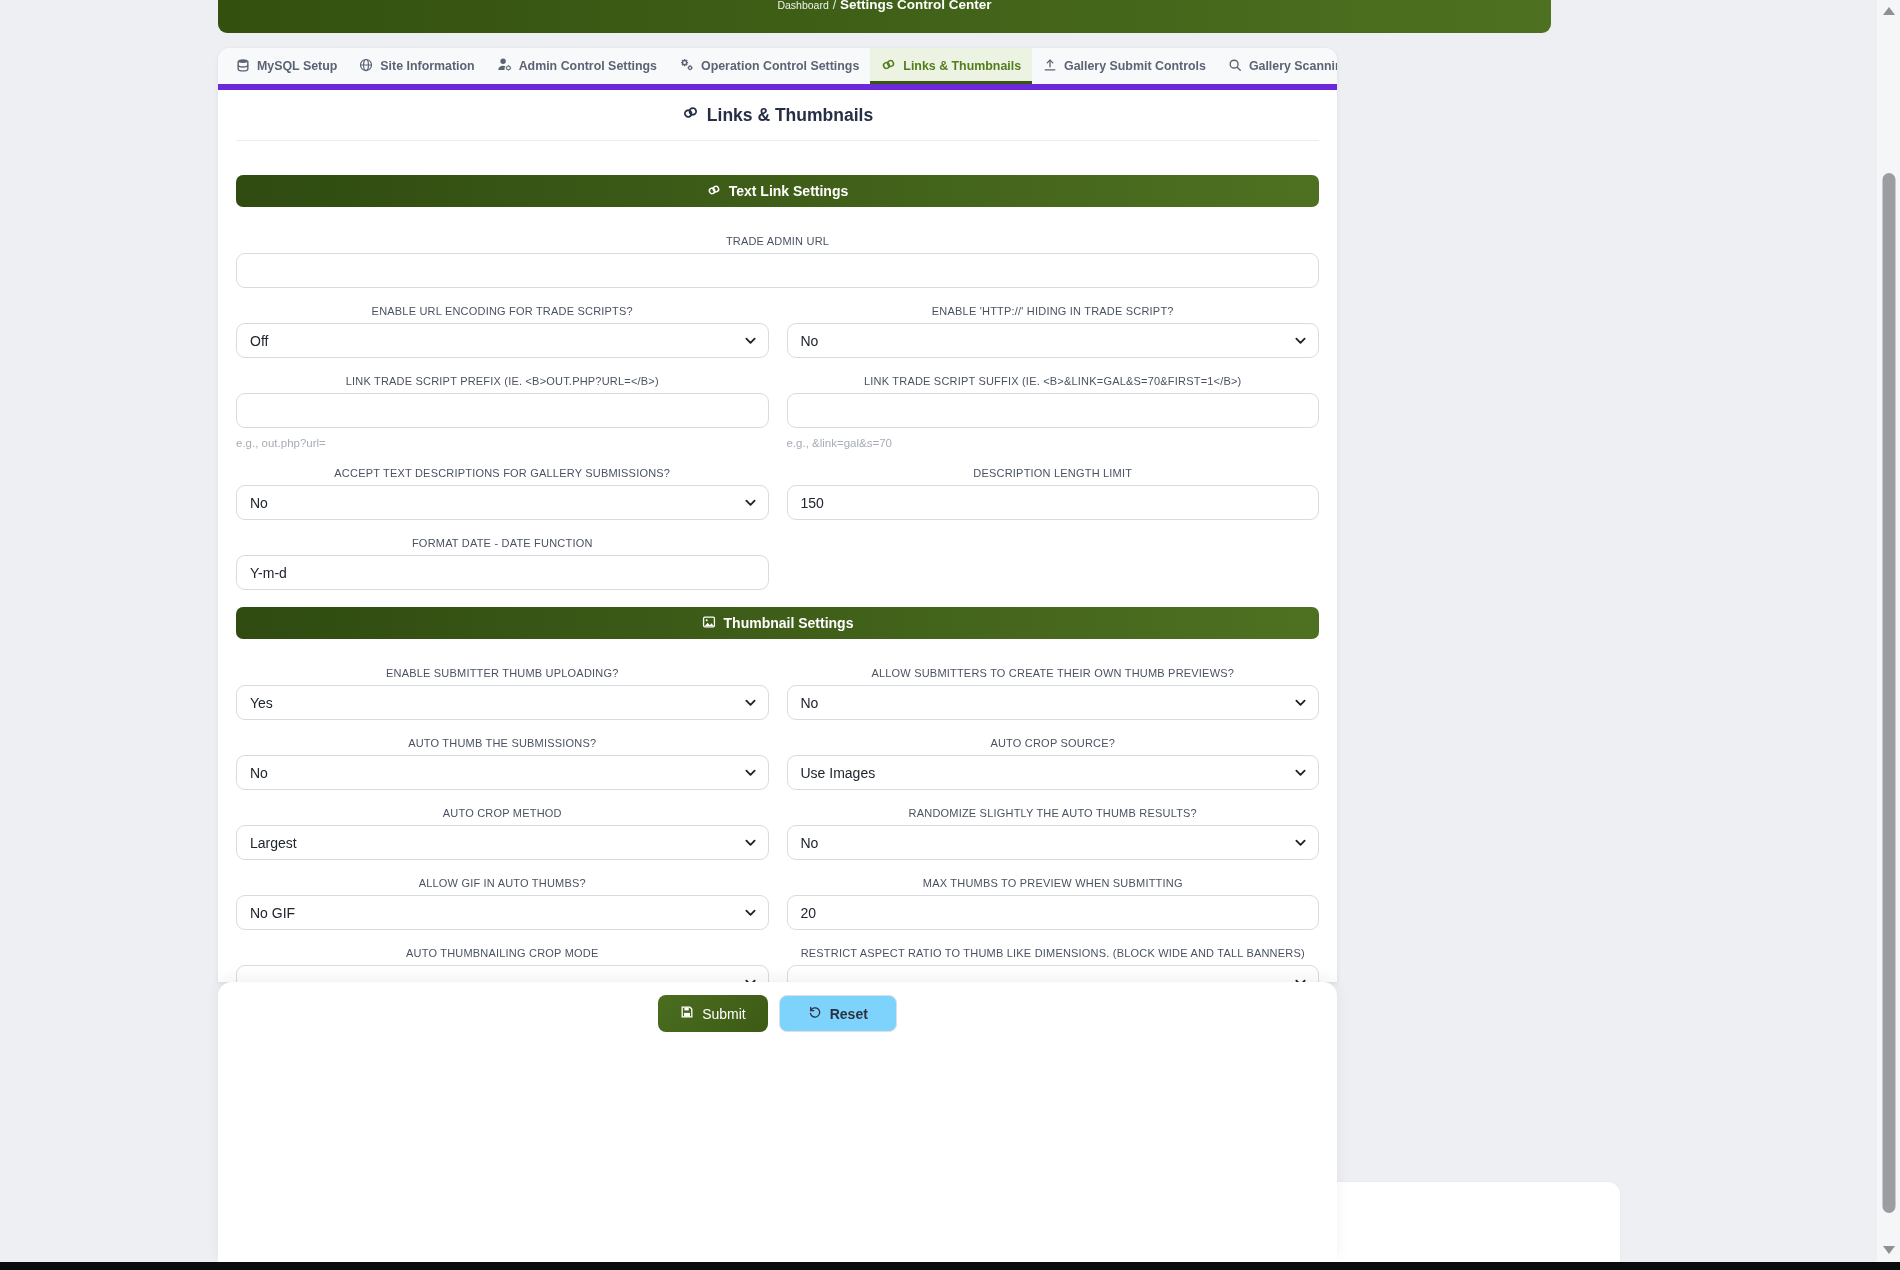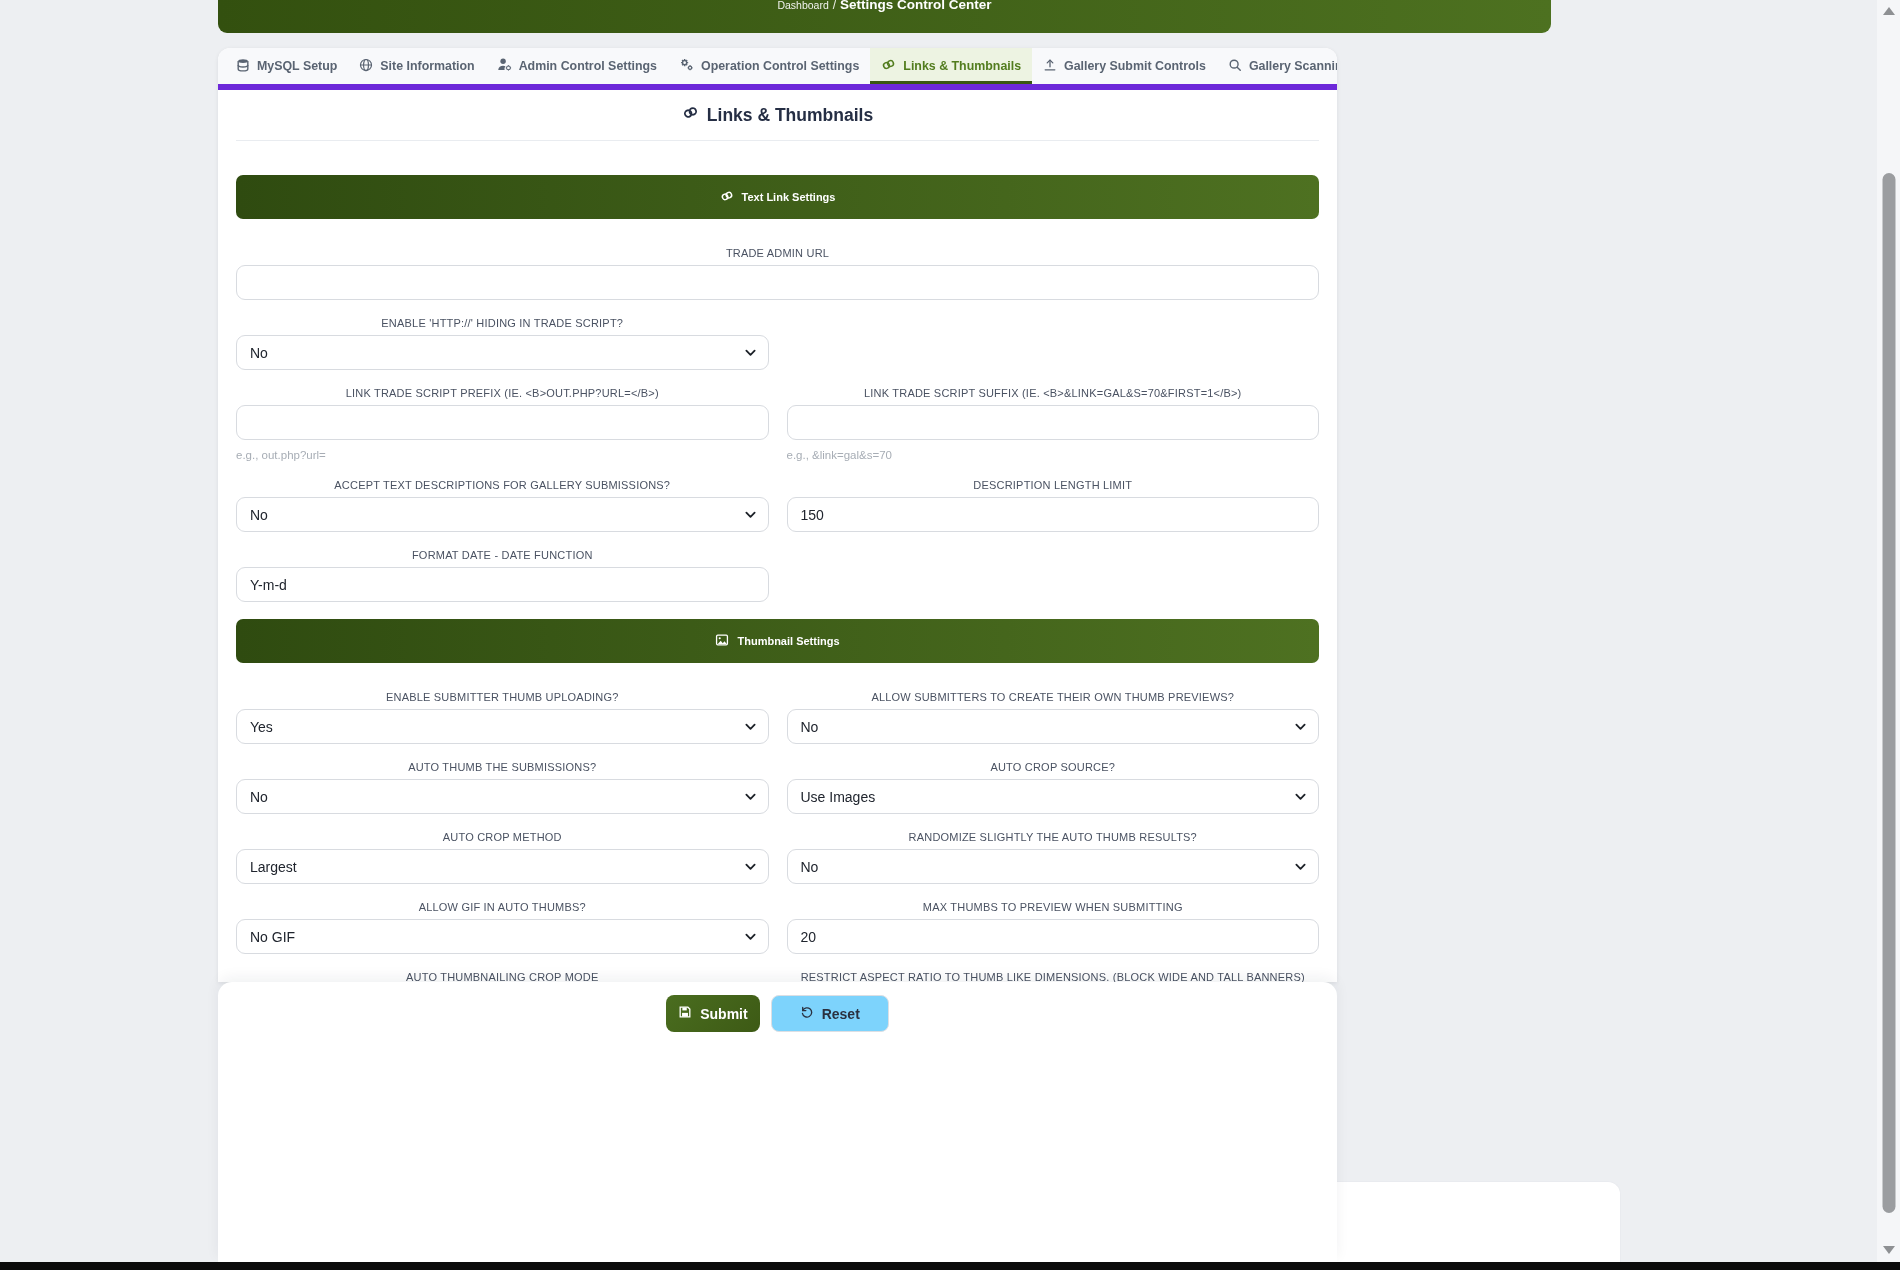--- a/index.html
+++ b/index.html
@@ -30,24 +30,24 @@
   .tab { display:flex; align-items:center; gap:7px; padding:0 11px;
     font-size:12.4px; font-weight:700; color:#5a6472; white-space:nowrap; cursor:pointer; }
   .tab svg { flex:0 0 auto; }
   .tab.active { background:#edf3e2; color:#527c1e; box-shadow:inset 0 -3px 0 #3a5711; }
 
   .card-body { padding:0 18px; }
   .page-title-row { display:flex; justify-content:center; align-items:center; gap:8px;
     padding-top:14px; color:#252e44; font-size:17.5px; font-weight:700; }
   .title-divider { border:none; border-top:1px solid #e9ecf0; margin:14px 0 0; }
 
-  .band { height:44px; margin-top:34px; margin-bottom:27px; border-radius:7px;
+  .band { height:32px; margin-top:34px; margin-bottom:27px; border-radius:7px;
     background:linear-gradient(90deg,#2f4b10,#4e7121); color:#fff;
     display:flex; align-items:center; justify-content:center; gap:8px;
-    font-size:11px; font-weight:700; }
+    font-size:14px; font-weight:700; }
   .band.second { margin-top:17px; }
 
   .row { display:grid; grid-template-columns:1fr 1fr; column-gap:18px; margin-bottom:16px; }
   .row.full { grid-template-columns:1fr; }
   .field-label { display:block; text-align:center; font-size:11px; font-weight:400;
     color:#4a5262; letter-spacing:.2px; line-height:15px; margin-bottom:4px;
     text-transform:uppercase; }
   .control, .text-input { width:100%; height:35px; border:1px solid #d8dbe0;
     border-radius:9px; background:#fff; font-size:14px; color:#20252e; font-family:inherit; }
   .text-input { padding:8px 13px; outline:none; display:block; }
@@ -56,21 +56,21 @@
   .select .chev { color:#1c2128; display:flex; }
   .hint { font-size:11.5px; color:#a7adb5; margin-top:8px; line-height:14px; }
 
   
   .footer { position:absolute; left:218px; top:982px; width:1119px; height:280px;
     background:#fff; border-radius:14px 14px 0 0;
     box-shadow:0 -5px 14px rgba(25,35,45,.06); z-index:5; }
   .footer-buttons { display:flex; justify-content:center; gap:11px; padding-top:13px; }
   .btn { height:37px; display:flex; align-items:center; gap:8px; border-radius:8px;
     font-size:14px; font-family:inherit; cursor:pointer; }
-  .btn-submit { padding:0 12px; color:#fff; font-weight:700; border:none;
+  .btn-submit { padding:0 22px; color:#fff; font-weight:400; border:none;
     background:linear-gradient(135deg,#4a6d1f,#3d5a15);justify-content:center; }
   .btn-reset { padding:0 28px; color:#2a3140; font-weight:600;
     background:#7dd3fc; border:1px solid #dcdfe4; }
 
   
   .bottom-panel { position:absolute; left:250px; top:1181px; width:1371px; height:81px;
     background:#fff; border:1px solid #e9ebef; border-bottom:none;
     border-radius:13px 13px 0 0; z-index:3; }
 
   .black-strip { position:absolute; left:0; top:1262px; width:1900px; height:8px;
@@ -190,20 +190,31 @@
 
     <div class="row full">
       <div class="field">
         <label class="field-label">TRADE ADMIN URL</label>
         <input class="text-input" value="" style="">
       </div>
     </div>
 
     <div class="row">
       <div class="field">
+        <label class="field-label">ENABLE URL ENCODING FOR TRADE SCRIPTS?</label>
+        <div class="control select">
+          <span>Off</span>
+          <span class="chev">
+              <svg viewBox="0 0 12 8" width="11" height="8" fill="none" stroke="currentColor" stroke-width="2" stroke-linecap="round" stroke-linejoin="round">
+                <path d="M1.5 1.5L6 6l4.5-4.5"></path>
+              </svg>
+            </span>
+        </div>
+      </div>
+      <div class="field">
         <label class="field-label">ENABLE 'HTTP://' HIDING IN TRADE SCRIPT?</label>
         <div class="control select">
           <span>No</span>
           <span class="chev">
               <svg viewBox="0 0 12 8" width="11" height="8" fill="none" stroke="currentColor" stroke-width="2" stroke-linecap="round" stroke-linejoin="round">
                 <path d="M1.5 1.5L6 6l4.5-4.5"></path>
               </svg>
             </span>
         </div>
       </div>

